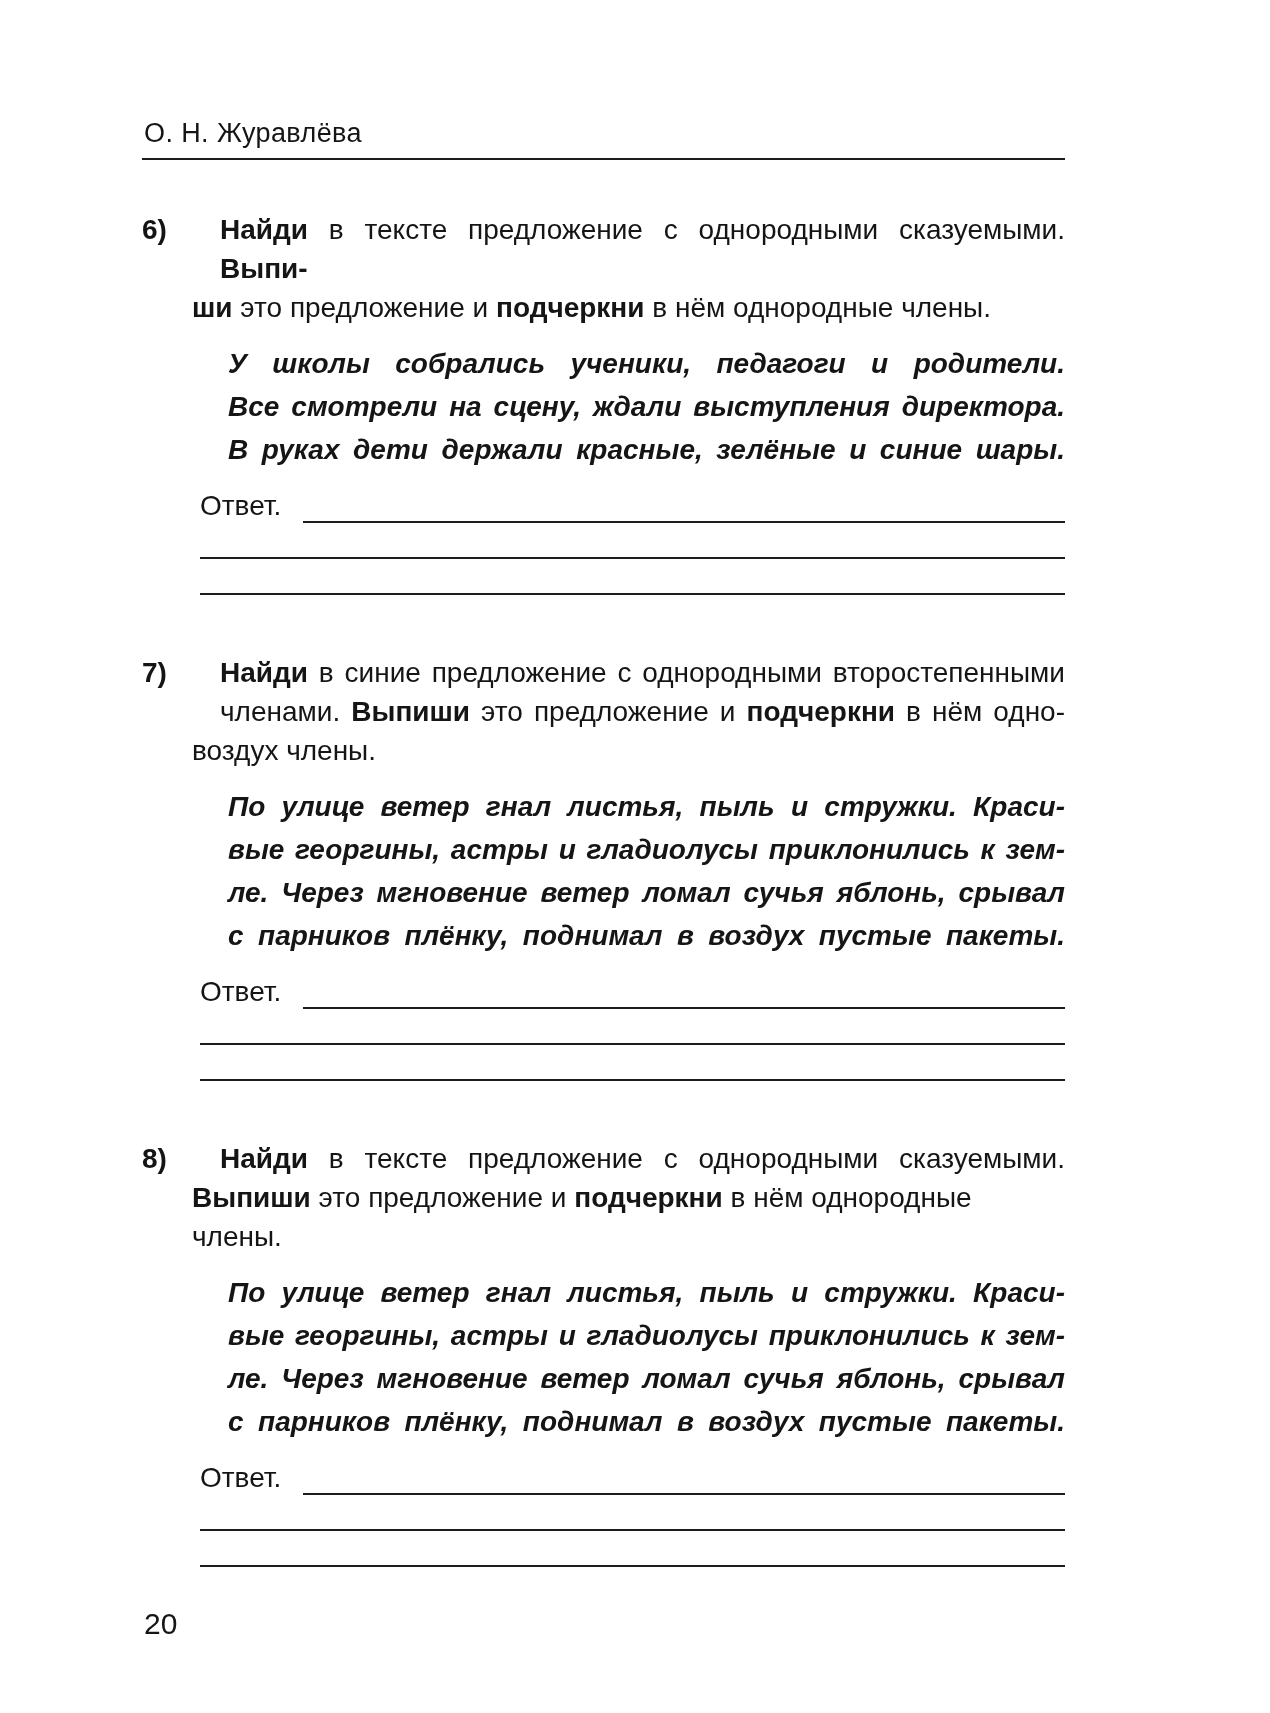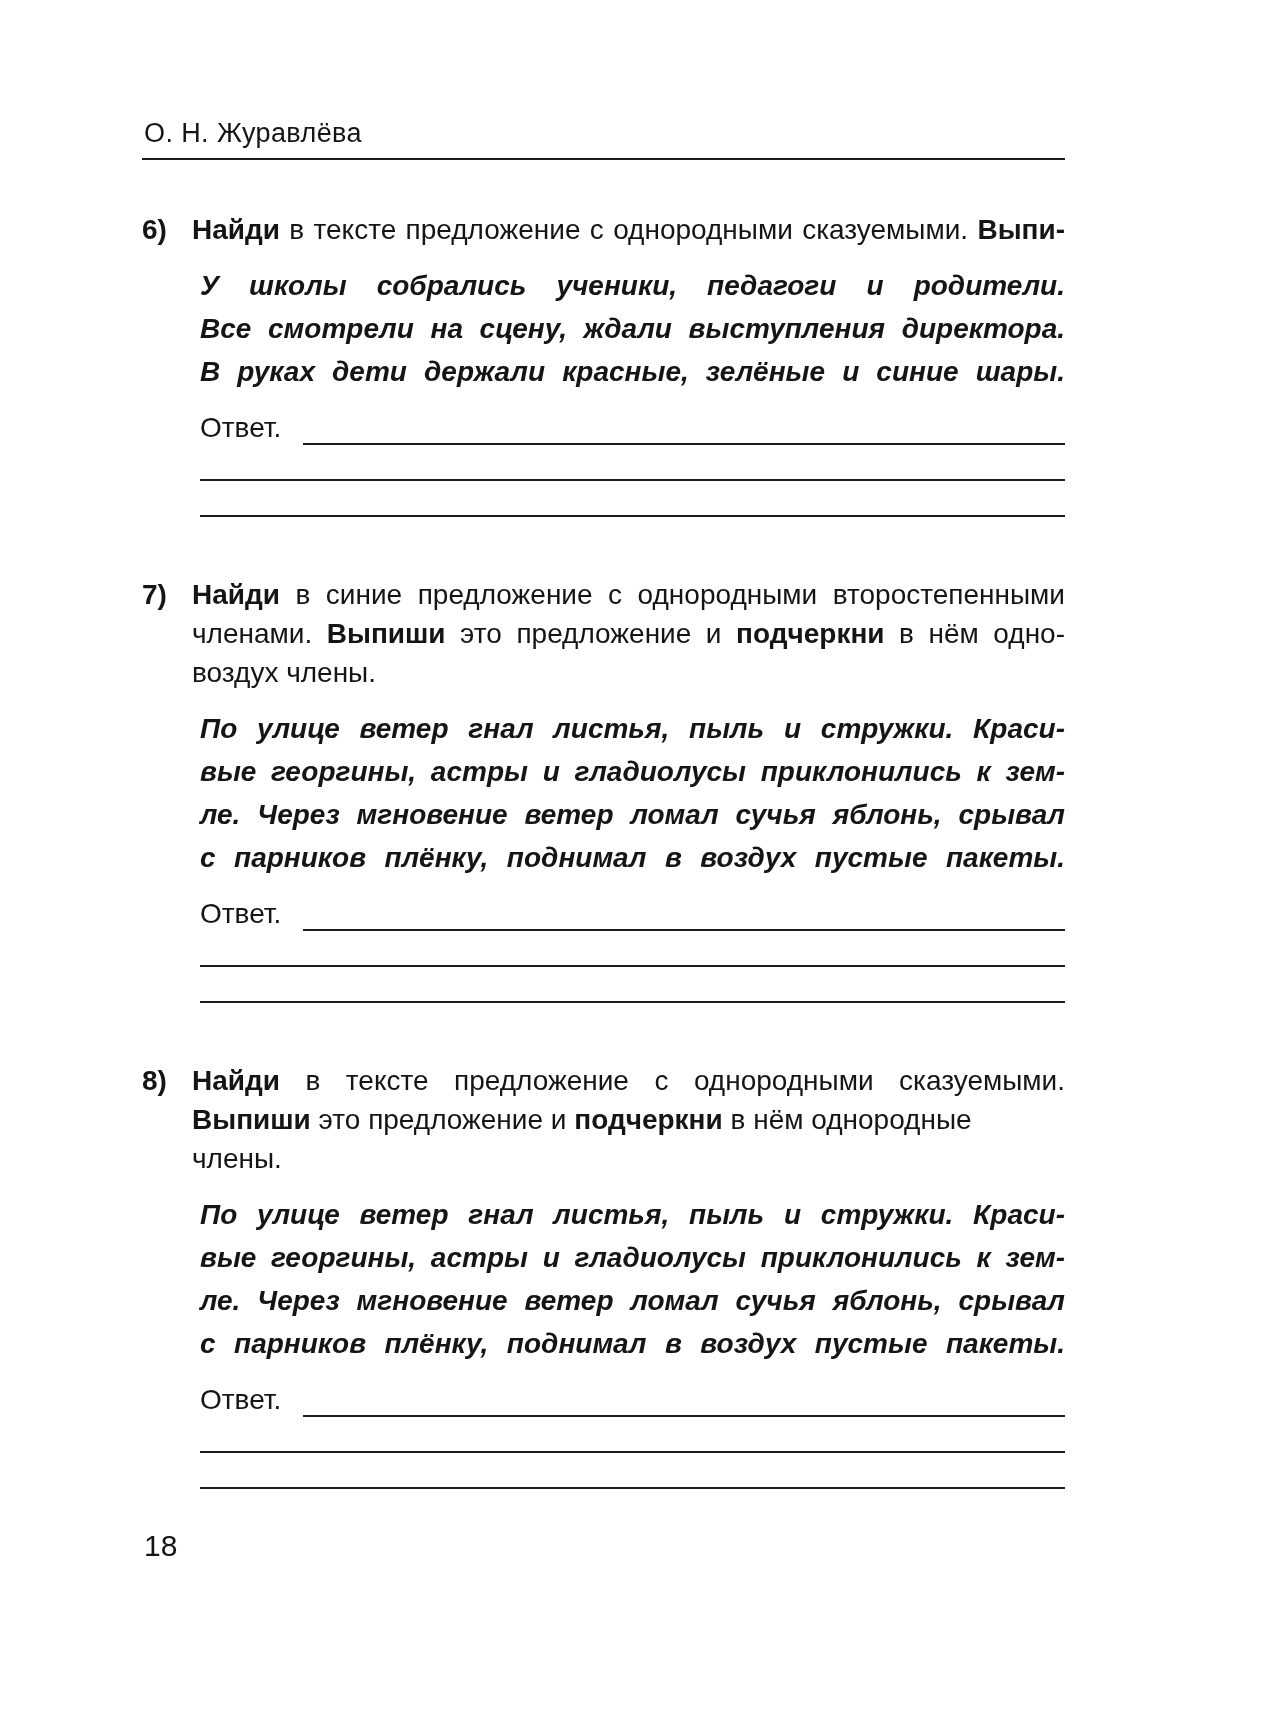--- a/index.html
+++ b/index.html
@@ -19,21 +19,21 @@
   .header-rule { border-bottom: 2px solid #1c1c1c; margin-top: 9px; }
 
   
   .exercise { margin-top: 50px; }
   .exercise + .exercise { margin-top: 58px; }
 
   .prompt { display: flex; font-size: 28px; line-height: 39px; }
   .num { flex: 0 0 50px; width: 50px; font-weight: bold; }
   .prompt-lines { flex: 1; min-width: 0; }
   .b { font-weight: bold; }
-  .line.just { text-align: justify; text-align-last: justify; }
+  .line.just { text-align: justify; text-align-last: justify; margin-left: 28px; }
 
   .passage {
     margin-left: 58px;
     margin-top: 15px;
     font-style: italic;
     font-size: 28px;
     line-height: 43px;
     font-weight: bold;
   }
 
@@ -53,20 +53,21 @@
   <header>
     <div class="author">О. Н. Журавлёва</div>
     <div class="header-rule"></div>
   </header>
 
   <section class="exercise">
     <div class="prompt">
       <span class="num">6)</span>
       <div class="prompt-lines">
         <div class="line just"><span class="b">Найди</span><span> в тексте предложение с однородными сказуемыми. </span><span class="b">Выпи-</span></div>
+        <div class="line"><span class="b">ши</span><span> это предложение и </span><span class="b">подчеркни</span><span> в нём однородные члены.</span></div>
       </div>
     </div>
     <div class="passage">
       <div class="line just">У школы собрались ученики, педагоги и родители.</div>
       <div class="line just">Все смотрели на сцену, ждали выступления директора.</div>
       <div class="line just">В руках дети держали красные, зелёные и синие шары.</div>
     </div>
     <div class="answer">
       <div class="answer-row">
         <span class="answer-label">Ответ.</span>
@@ -119,15 +120,15 @@
     <div class="answer">
       <div class="answer-row">
         <span class="answer-label">Ответ.</span>
         <span class="answer-line"></span>
       </div>
       <div class="blank-line"></div>
       <div class="blank-line"></div>
     </div>
   </section>
 
-  <div class="page-number">18</div>
+  <div class="page-number">20</div>
 
 </div>
 
 </body></html>

